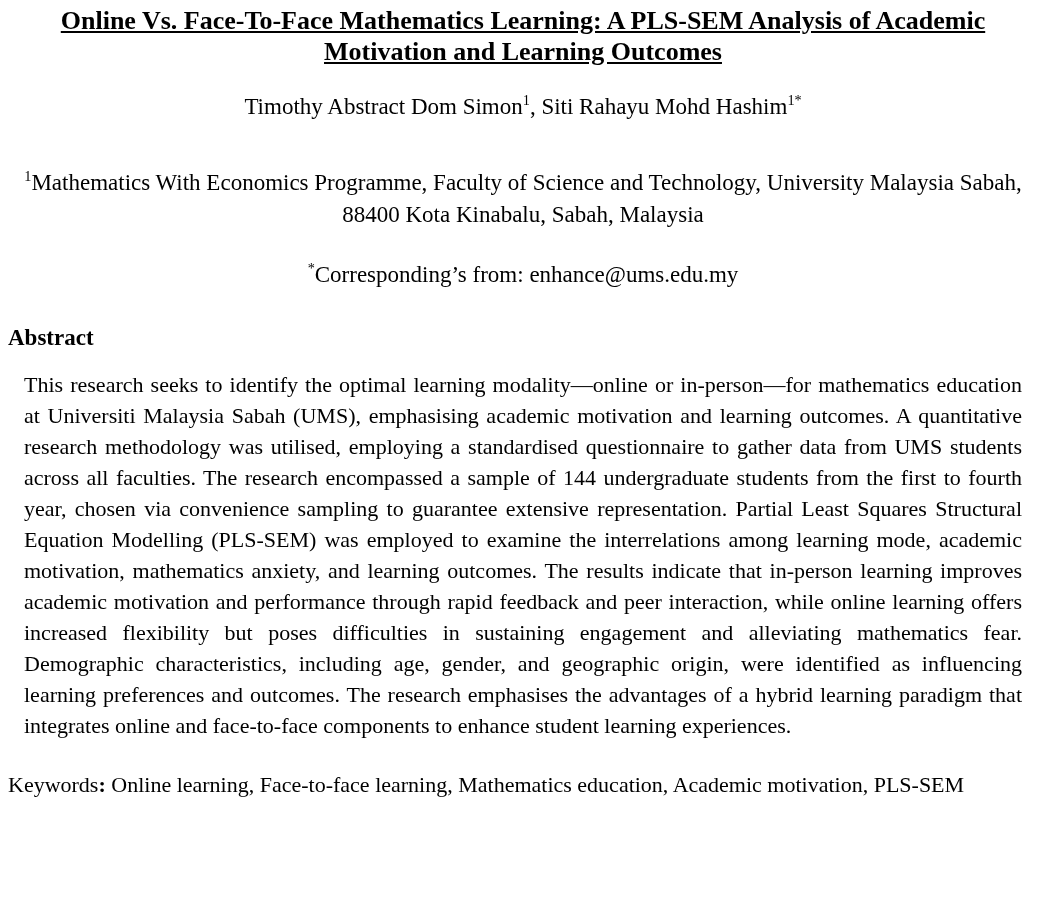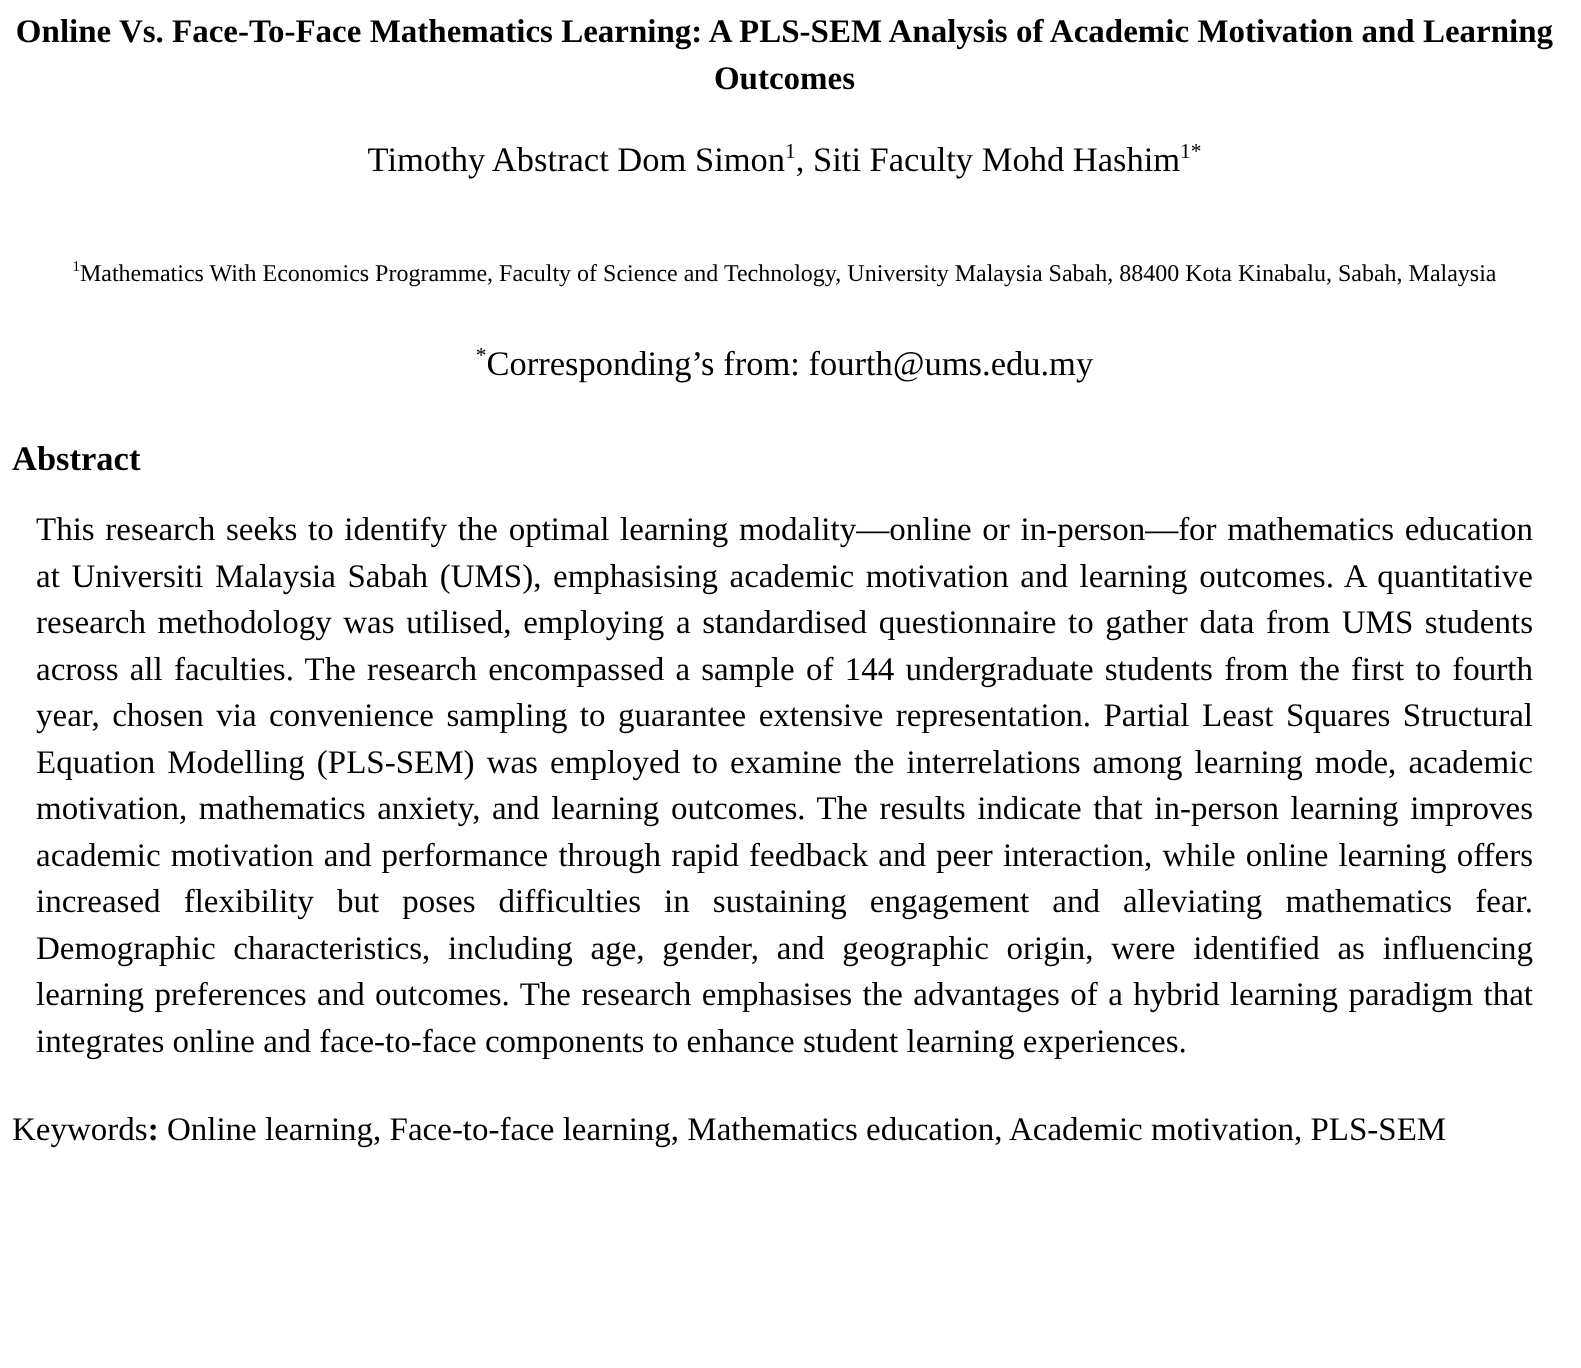--- a/index.html
+++ b/index.html
@@ -15,34 +15,35 @@
     font-family: "Liberation Serif", serif;
   }
   .page {
     box-sizing: border-box;
     width: 1054px;
     height: 912px;
     padding: 5px 16px 0 8px;
   }
   .paper-title {
     margin: 0;
-    font-size: 22px;
+    font-size: 26px;
     font-weight: bold;
     line-height: 31px;
     text-align: center;
+    text-decoration: underline;
   }
   .authors {
     margin: 26px 0 0 0;
     font-size: 23px;
     line-height: 28px;
     text-align: center;
   }
   .affiliation {
     margin: 46px 0 0 0;
-    font-size: 16px;
+    font-size: 23px;
     line-height: 32px;
     text-align: center;
   }
   .corresponding {
     margin: 30px 0 0 0;
     font-size: 23px;
     line-height: 28px;
     text-align: center;
   }
   .abstract-heading {
@@ -73,25 +74,25 @@
     vertical-align: super;
   }
 </style>
 </head>
 <body>
 
 <div class="page">
 
   <h1 class="paper-title">Online Vs. Face-To-Face Mathematics Learning: A PLS-SEM Analysis of Academic Motivation and Learning Outcomes</h1>
 
-  <p class="authors"><span>Timothy Abstract Dom Simon</span><sup>1</sup><span>, </span><span>Siti Faculty Mohd Hashim</span><sup>1*</sup></p>
+  <p class="authors"><span>Timothy Abstract Dom Simon</span><sup>1</sup><span>, </span><span>Siti Rahayu Mohd Hashim</span><sup>1*</sup></p>
 
   <p class="affiliation"><sup>1</sup><span>Mathematics With Economics Programme, Faculty of Science and Technology, University Malaysia Sabah, 88400 Kota Kinabalu, Sabah, Malaysia</span></p>
 
-  <p class="corresponding"><sup>*</sup><span>Corresponding’s from: </span><span>fourth@ums.edu.my</span></p>
+  <p class="corresponding"><sup>*</sup><span>Corresponding’s from: </span><span>enhance@ums.edu.my</span></p>
 
   <h2 class="abstract-heading">Abstract</h2>
 
   <p class="abstract-body">This research seeks to identify the optimal learning modality—online or in-person—for mathematics education at Universiti Malaysia Sabah (UMS), emphasising academic motivation and learning outcomes. A quantitative research methodology was utilised, employing a standardised questionnaire to gather data from UMS students across all faculties. The research encompassed a sample of 144 undergraduate students from the first to fourth year, chosen via convenience sampling to guarantee extensive representation. Partial Least Squares Structural Equation Modelling (PLS-SEM) was employed to examine the interrelations among learning mode, academic motivation, mathematics anxiety, and learning outcomes. The results indicate that in-person learning improves academic motivation and performance through rapid feedback and peer interaction, while online learning offers increased flexibility but poses difficulties in sustaining engagement and alleviating mathematics fear. Demographic characteristics, including age, gender, and geographic origin, were identified as influencing learning preferences and outcomes. The research emphasises the advantages of a hybrid learning paradigm that integrates online and face-to-face components to enhance student learning experiences.</p>
 
   <p class="keywords"><span>Keywords</span><span class="colon">:</span><span> </span><span>Online learning, Face-to-face learning, Mathematics education, Academic motivation, PLS-SEM</span></p>
 
 </div>
 
 </body></html>

